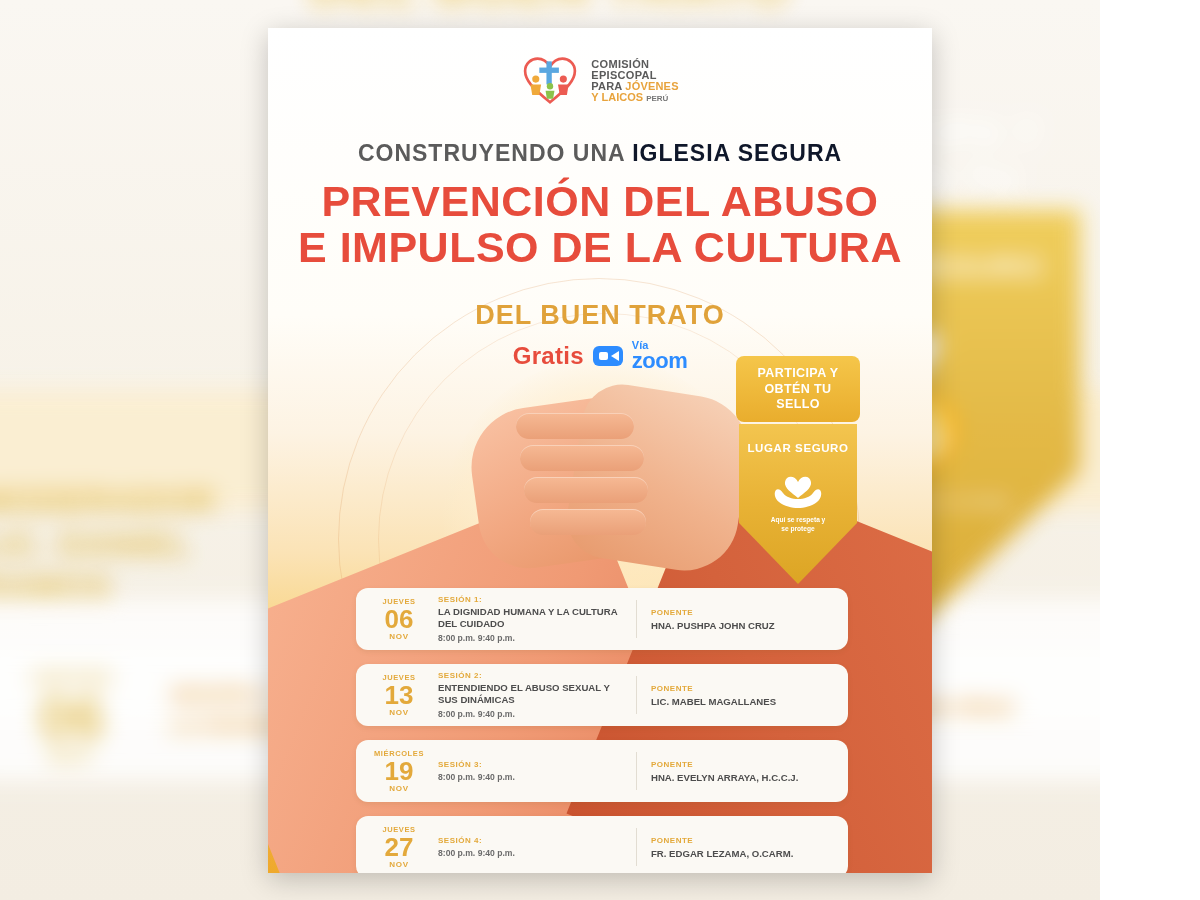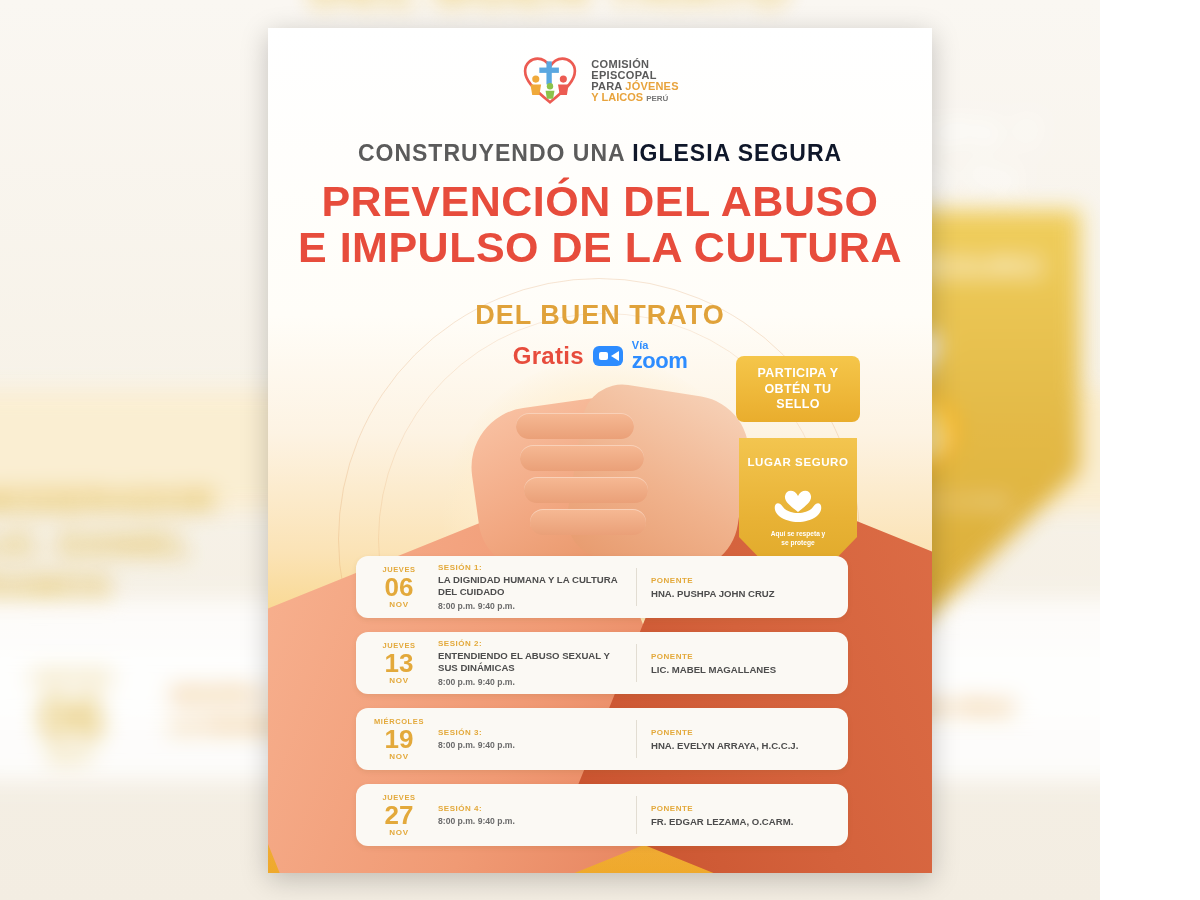--- a/index.html
+++ b/index.html
@@ -346,21 +346,21 @@
     color: #fff;
     font-size: 12.5px;
     font-weight: 800;
     line-height: 1.25;
     text-align: center;
     padding: 10px 6px 9px;
     border-radius: 8px;
     letter-spacing: .4px;
   }
   .seal-shield {
-    margin: 16px auto 0;
+    margin: 2px auto 0;
     width: 118px;
     height: 160px;
     background: linear-gradient(180deg,#f3c54f 0%, #e8b235 50%, #dca524 100%);
     clip-path: polygon(0 0, 100% 0, 100% 62%, 50% 100%, 0 62%);
     display: flex;
     flex-direction: column;
     align-items: center;
     padding-top: 18px;
     box-sizing: border-box;
   }
@@ -394,21 +394,21 @@
     padding: 9px 16px 10px;
     color: #ffffff;
   }
   .moderator .m1 { font-size: 11.5px; font-weight: 800; letter-spacing: .8px;}
   .moderator .m2 { font-size: 13.5px; font-weight: 800; letter-spacing: .5px; margin-top: 2px;}
 
   
   .sessions {
     position: absolute;
     left: 88px;
-    top: 528px;
+    top: 560px;
     width: 492px;
   }
   .card {
     position: relative;
     display: flex;
     align-items: center;
     background: #fbf9f4;
     border-radius: 12px;
     height: 62px;
     margin-bottom: 14px;

